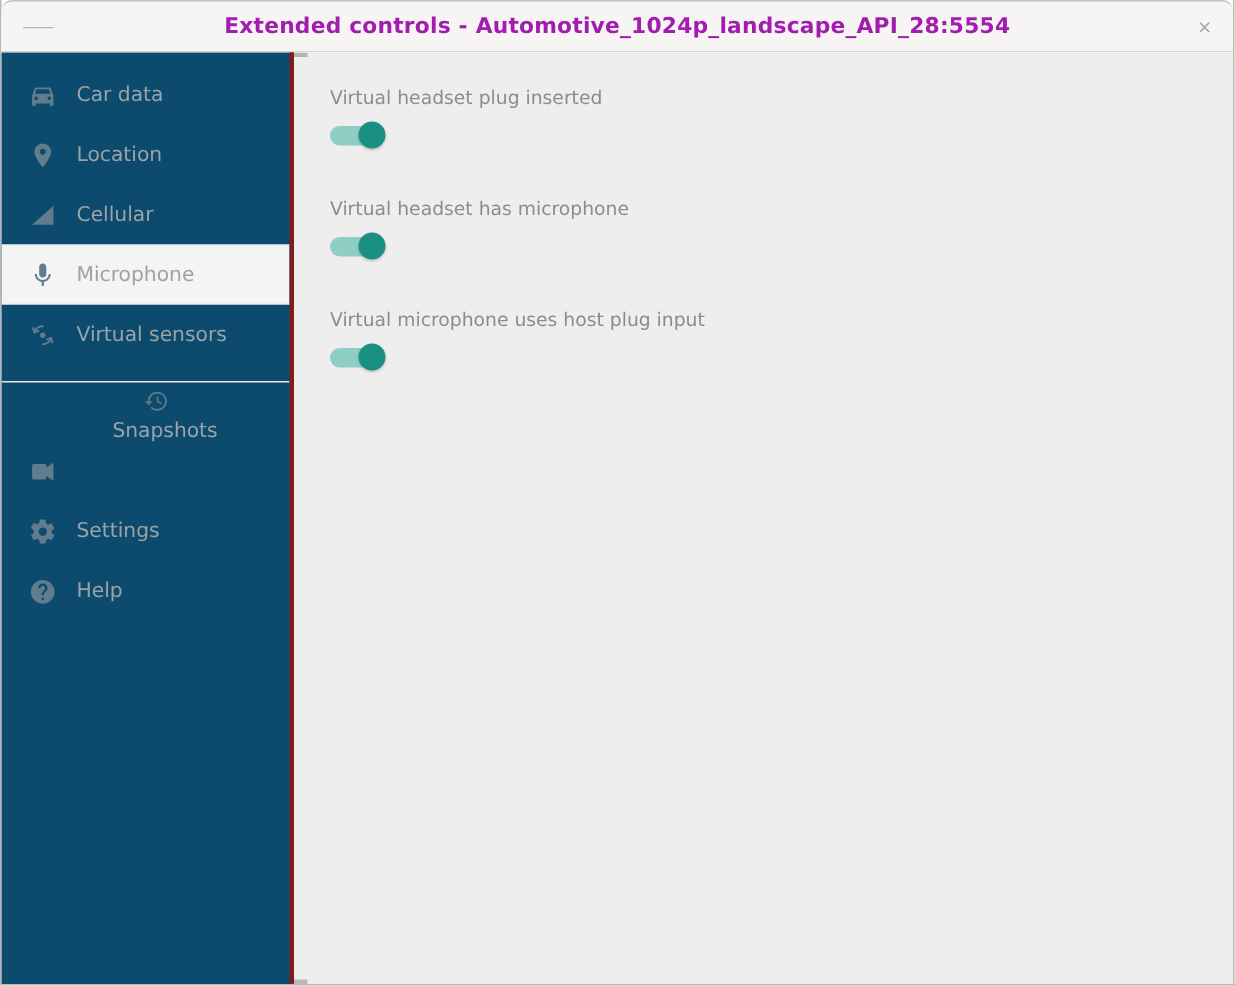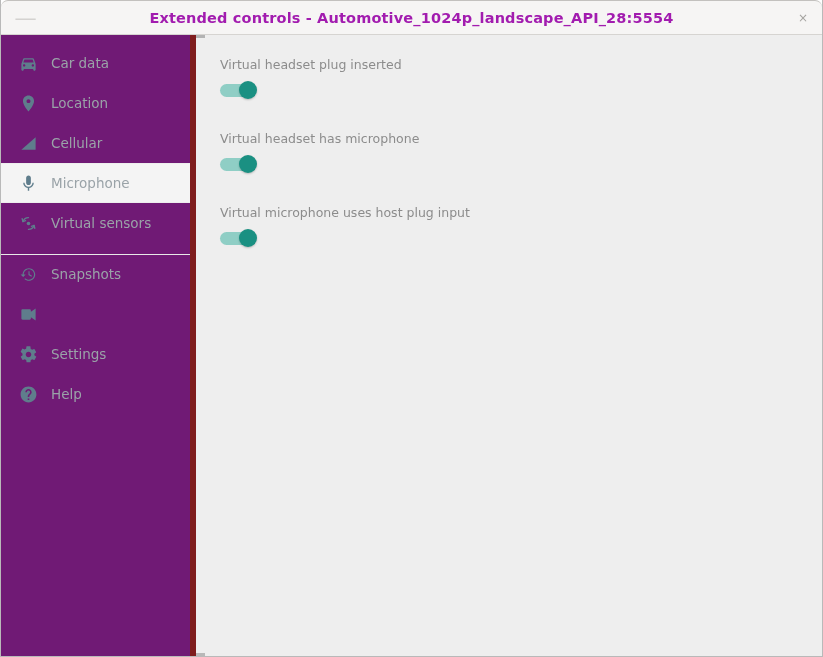--- a/index.html
+++ b/index.html
@@ -78,22 +78,22 @@
     display: flex;
     min-height: 0;
     position: relative;
     background: #ffffff;
   }
 
   
   .sidebar {
     width: 195px;
     flex: 0 0 195px;
-    background: #701a75;
-    border-right: 6px solid #7f1d1d;
+    background: #0c4a6e;
+    border-right: 3px solid #7f1d1d;
     padding-top: 8px;
     box-sizing: border-box;
     overflow: hidden;
   }
   .nav-item {
     display: flex;
     align-items: center;
     height: 40px;
     padding-left: 15px;
     box-sizing: border-box;
@@ -103,20 +103,21 @@
   }
   .nav-item.selected {
     background: #f4f4f4;
     border-top: 1px solid #ededed;
     border-bottom: 1px solid #ededed;
   }
   .nav-item.group-start {
     border-top: 1px solid #e9e9e9;
     margin-top: 11px;
     padding-top: 0;
+    flex-direction: column;
   }
   .nav-icon {
     width: 24px;
     height: 24px;
     flex: 0 0 24px;
     display: flex;
     align-items: center;
     justify-content: center;
     color: #5f7d8c;
   }

